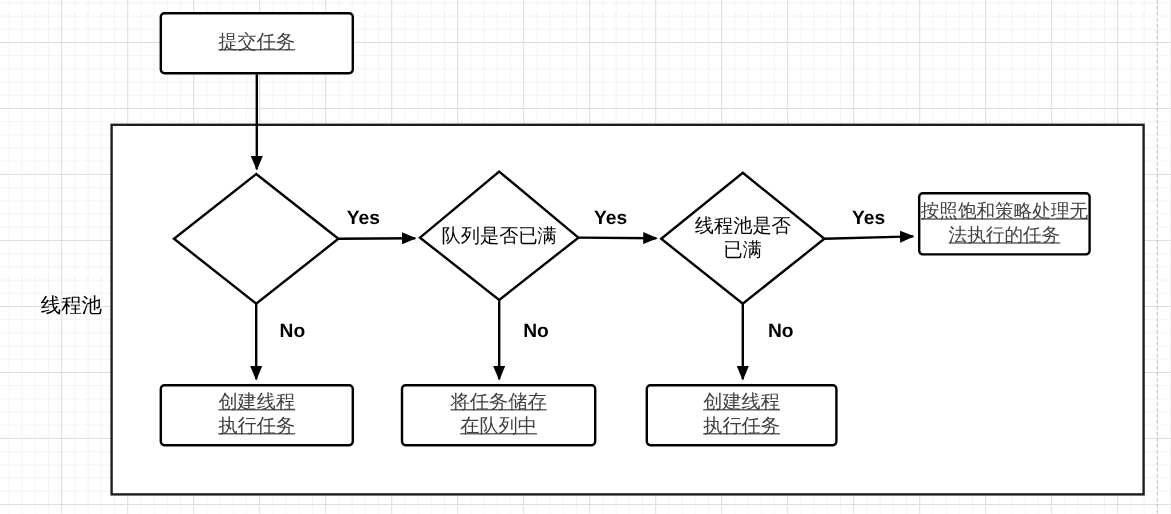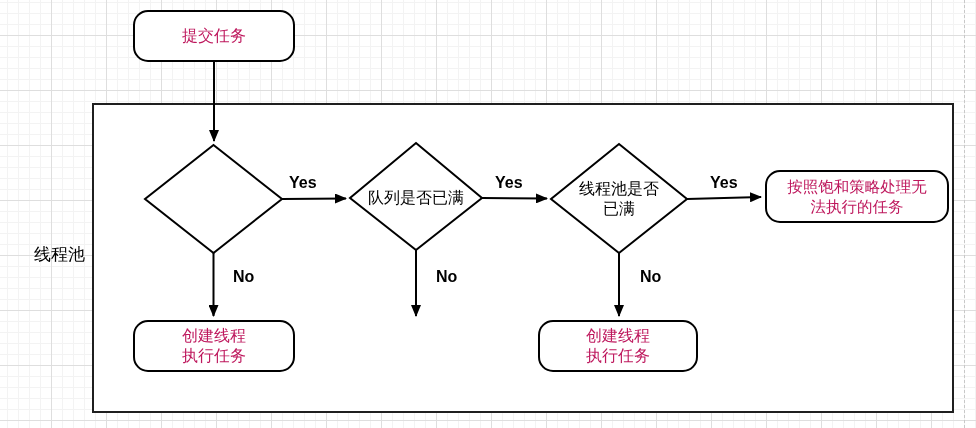--- a/index.html
+++ b/index.html
@@ -56,30 +56,31 @@
     top: 0;
     width: 976px;
     height: 428px;
     z-index: 2;
   }
   .node {
     position: absolute;
     box-sizing: border-box;
     background: #ffffff;
     border: 2px solid #000000;
-    border-radius: 15px;
+    border-radius: 4px;
     display: flex;
     align-items: center;
     justify-content: center;
     text-align: center;
     font-size: 16px;
     line-height: 20px;
-    color: #be185d;
+    color: #404040;
     white-space: pre-line;
     z-index: 3;
+    text-decoration: underline;
   }
   .diamond-label {
     position: absolute;
     display: flex;
     align-items: center;
     justify-content: center;
     text-align: center;
     font-size: 16px;
     line-height: 20px;
     color: #000000;
@@ -87,21 +88,21 @@
     z-index: 3;
   }
   .edge-label {
     position: absolute;
     font-size: 16px;
     color: #000000;
     z-index: 3;
     font-weight: bold;
   }
   #node-submit   { left: 133px; top: 10px;  width: 162px; height: 52px; }
-  #node-policy   { left: 765px; top: 170px; width: 184px; height: 53px; font-size: 15.5px; }
+  #node-policy   { left: 765px; top: 160px; width: 144px; height: 53px; font-size: 15.5px; }
   #node-create1  { left: 133px; top: 320px; width: 162px; height: 52px; }
   #node-store    { left: 334px; top: 320px; width: 163px; height: 52px; }
   #node-create2  { left: 538px; top: 320px; width: 160px; height: 52px; }
   #label-d1 { left: 146px; top: 149px; width: 135px; height: 100px; }
   #label-d2 { left: 352px; top: 148px; width: 128px; height: 100px; }
   #label-d3 { left: 553px; top: 149px; width: 132px; height: 100px; }
   #label-yes1 { left: 289px; top: 174px; }
   #label-yes2 { left: 495px; top: 174px; }
   #label-yes3 { left: 710px; top: 174px; }
   #label-no1  { left: 233px; top: 268px; }
@@ -148,20 +149,24 @@
 
   <div class="node" id="node-policy">
     <span>按照饱和策略处理无
 法执行的任务</span>
   </div>
 
   <div class="node" id="node-create1">
     <span>创建线程
 执行任务</span>
   </div>
+  <div class="node" id="node-store">
+    <span>将任务储存
+在队列中</span>
+  </div>
   <div class="node" id="node-create2">
     <span>创建线程
 执行任务</span>
   </div>
 
   <span class="edge-label" id="label-yes1">Yes</span>
   <span class="edge-label" id="label-yes2">Yes</span>
   <span class="edge-label" id="label-yes3">Yes</span>
   <span class="edge-label" id="label-no1">No</span>
   <span class="edge-label" id="label-no2">No</span>

